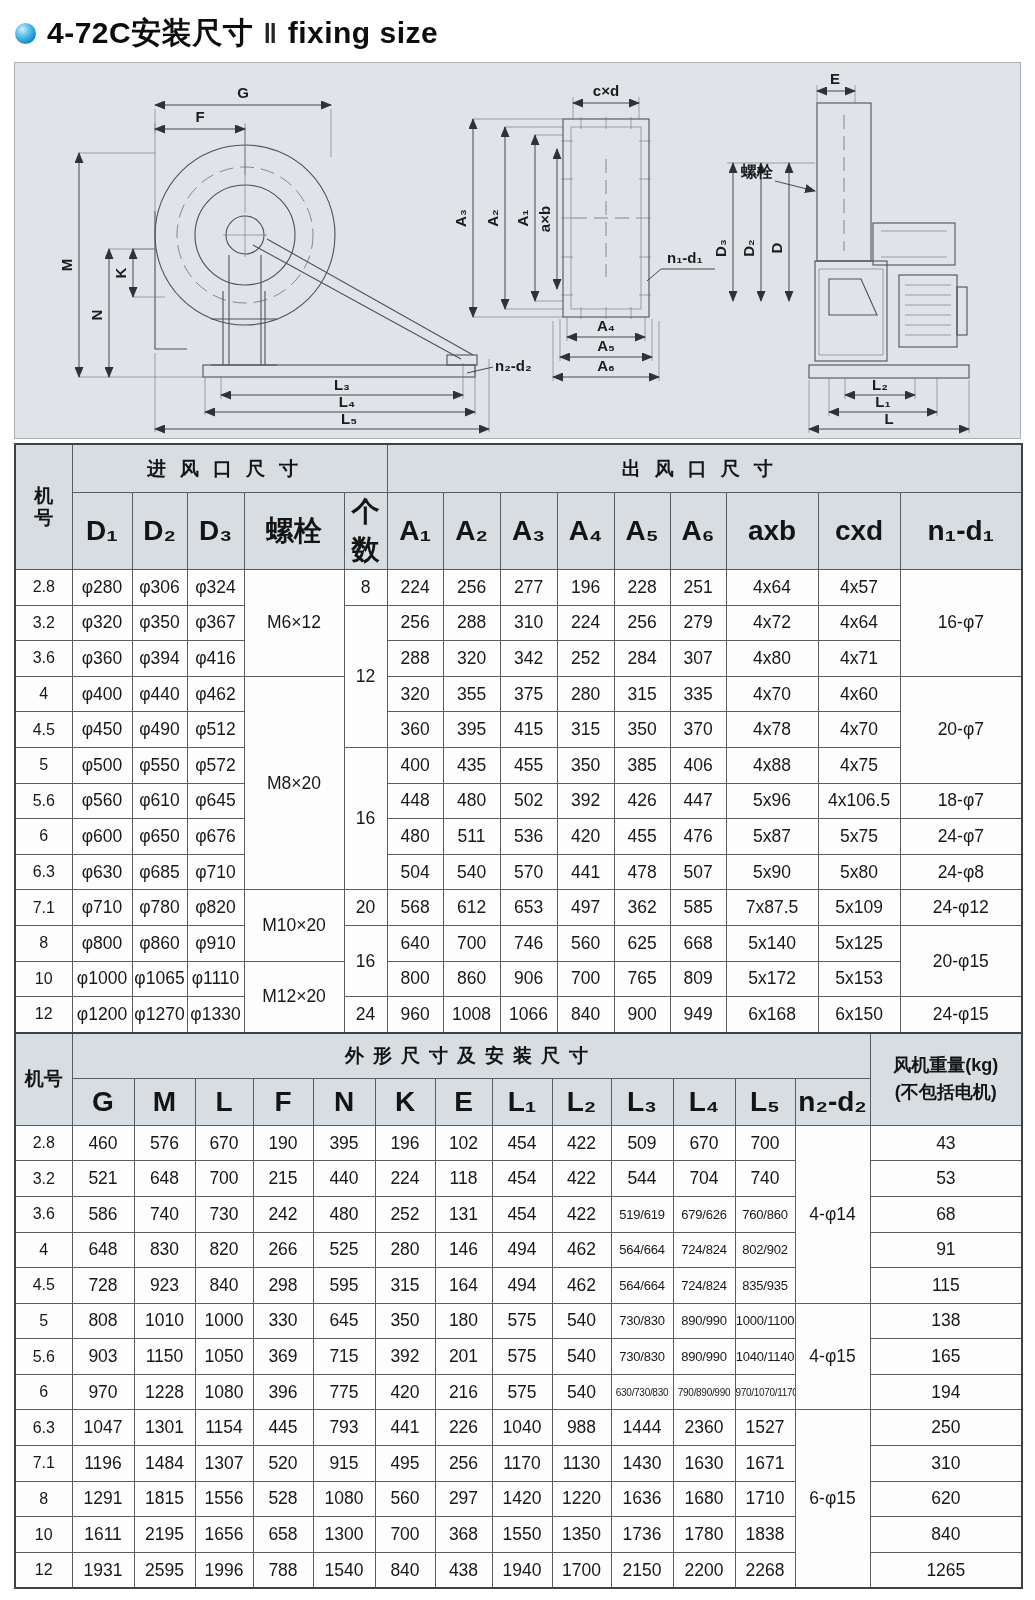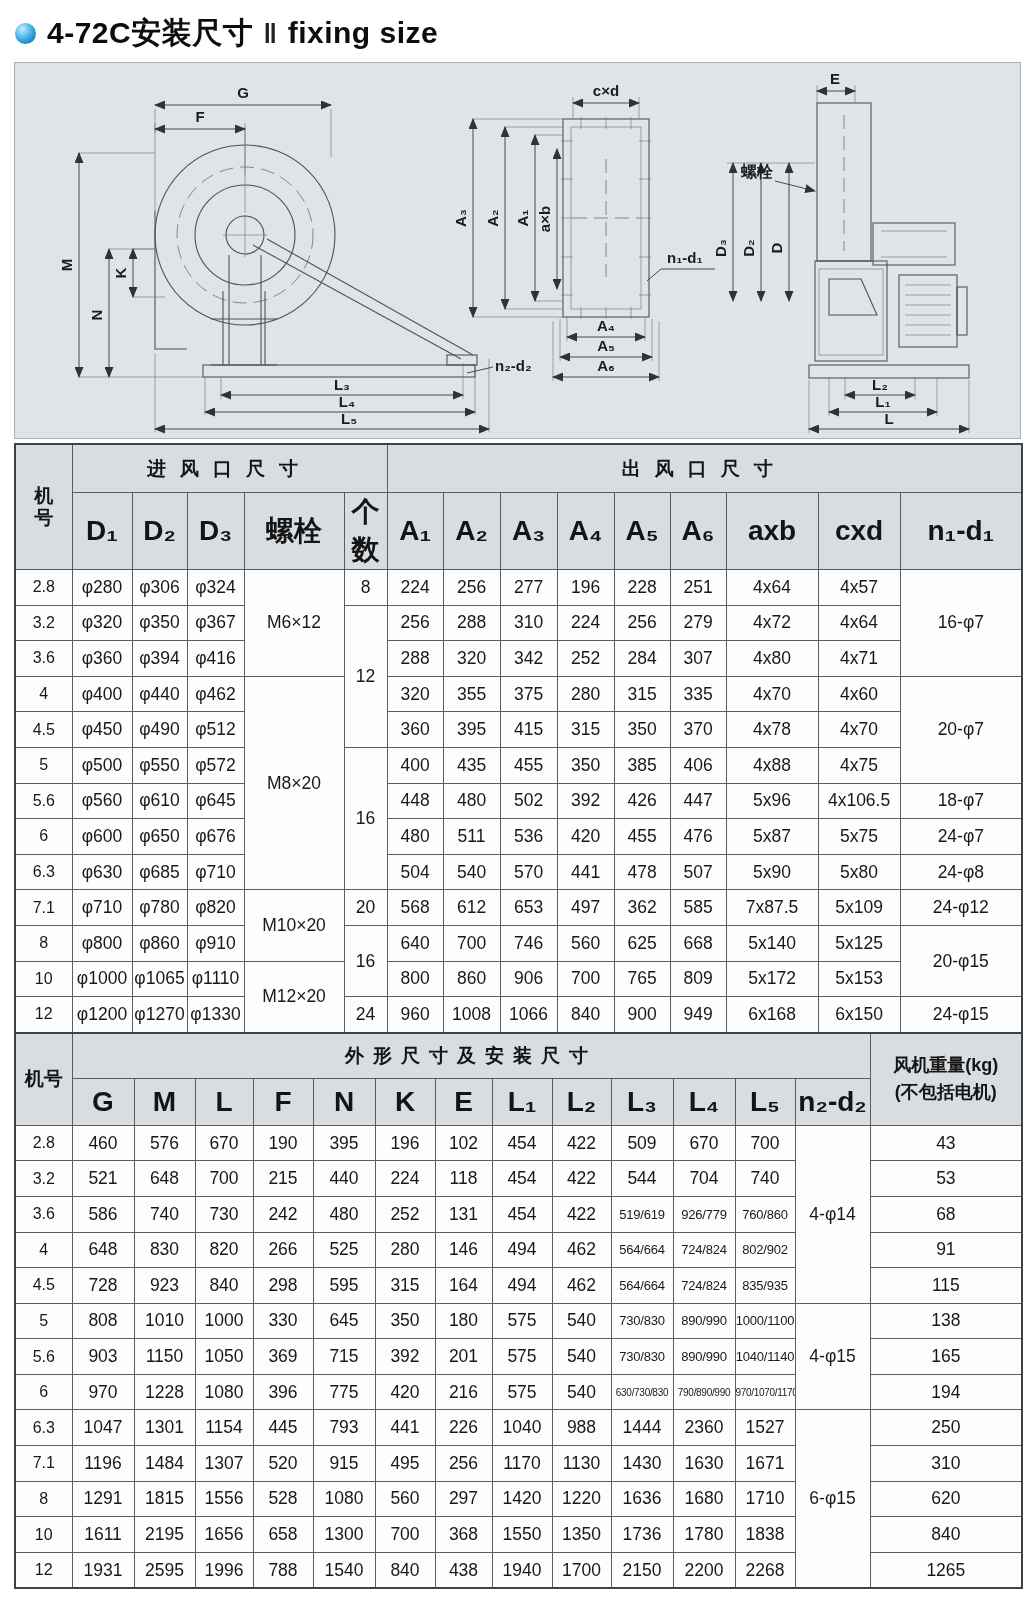--- a/index.html
+++ b/index.html
@@ -494,21 +494,21 @@
         <td>586</td>
         <td>740</td>
         <td>730</td>
         <td>242</td>
         <td>480</td>
         <td>252</td>
         <td>131</td>
         <td>454</td>
         <td>422</td>
         <td class="s1">519/619</td>
-        <td class="s1">926/779</td>
+        <td class="s1">679/626</td>
         <td class="s1">760/860</td>
         <td>68</td>
       </tr>
       <tr>
         <td class="mc">4</td>
         <td>648</td>
         <td>830</td>
         <td>820</td>
         <td>266</td>
         <td>525</td>

